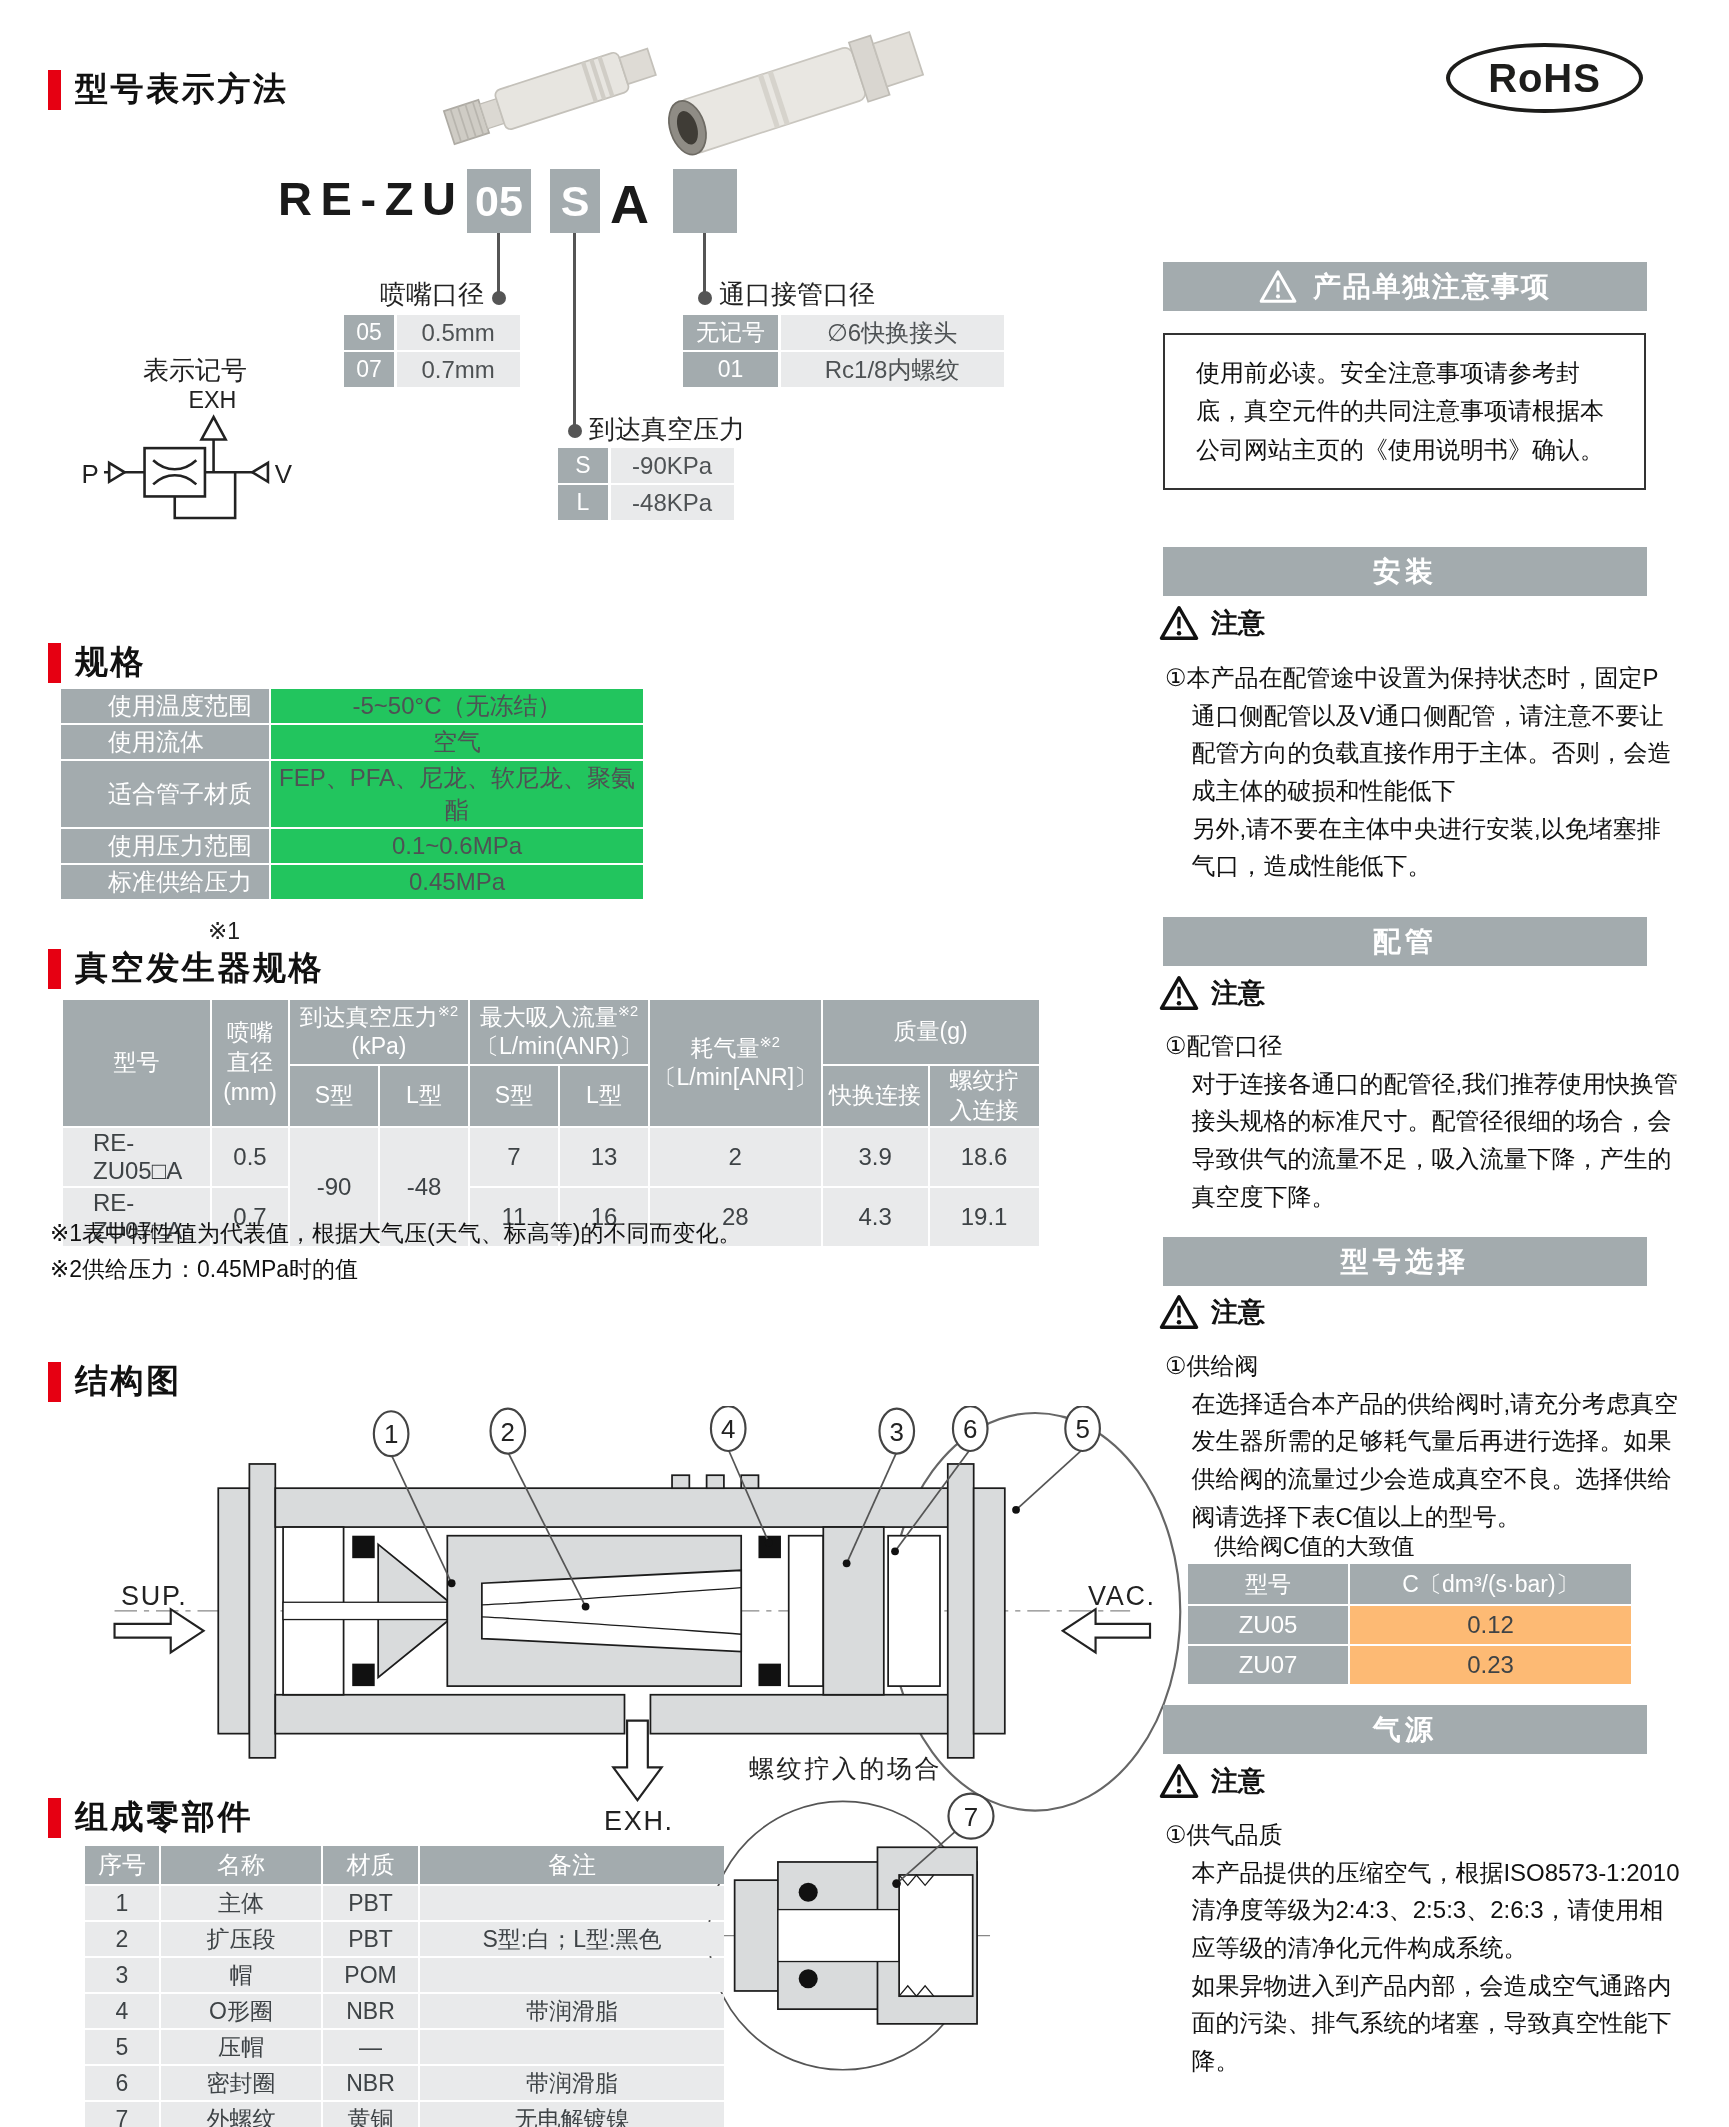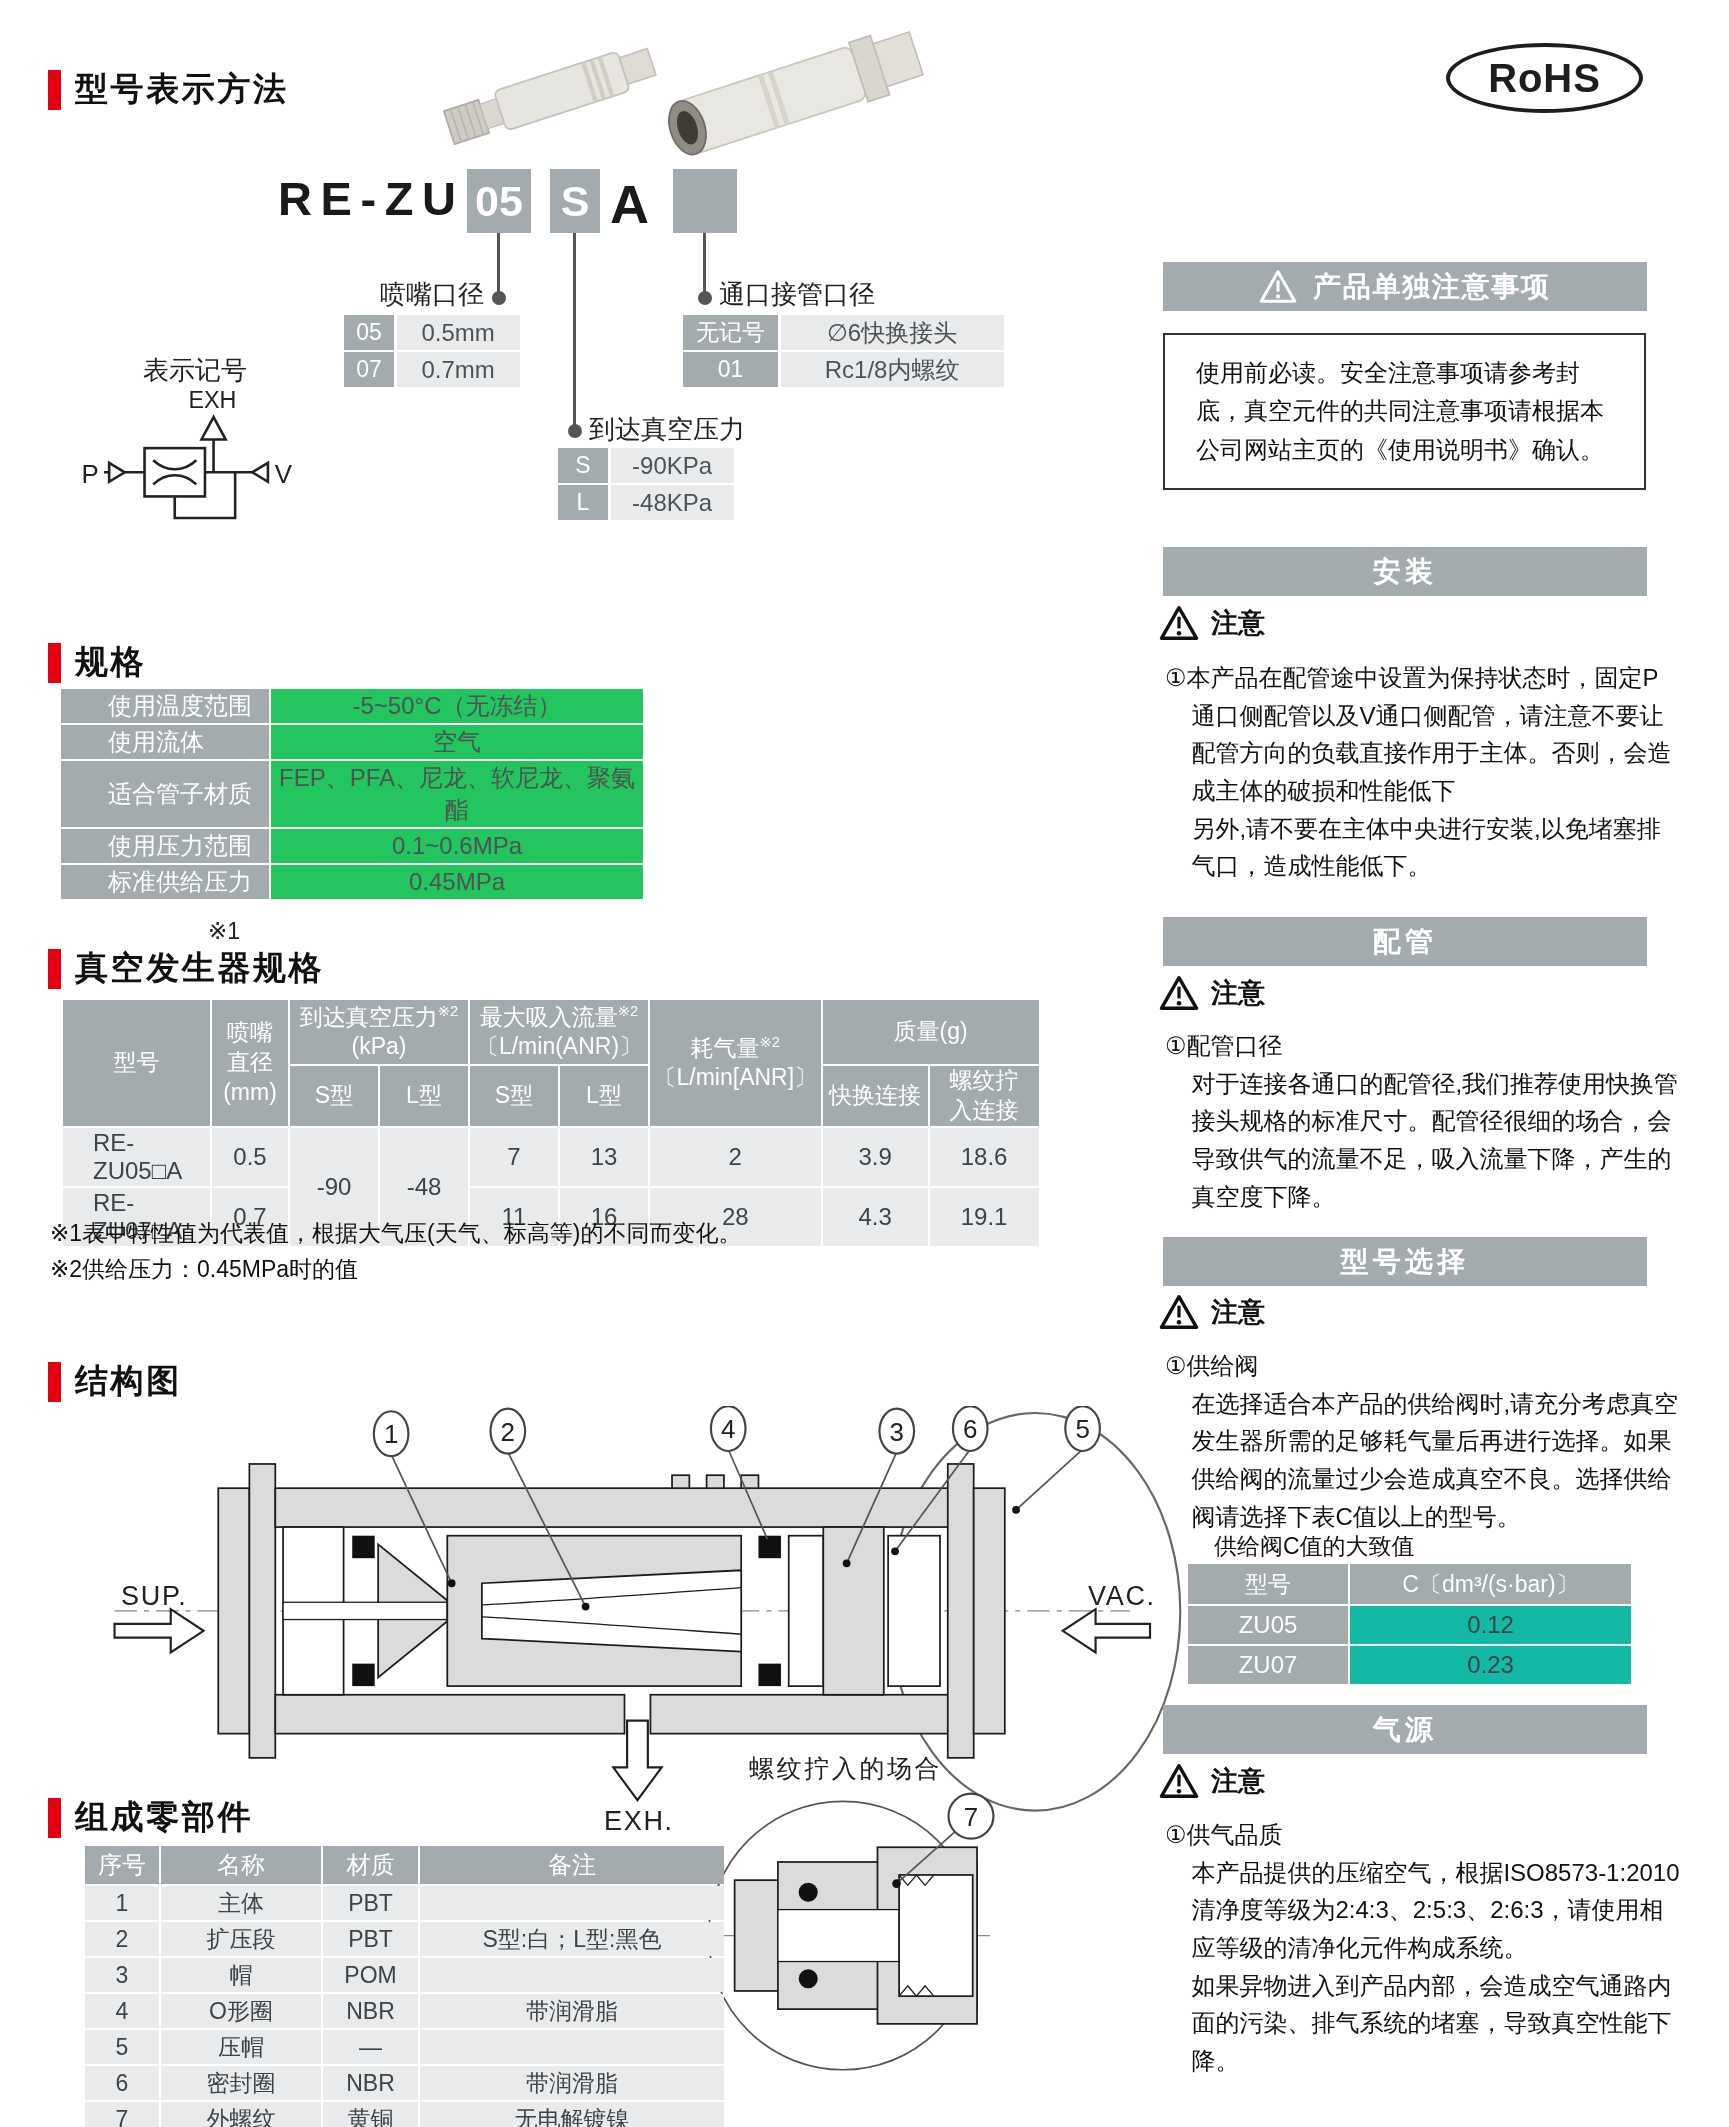--- a/index.html
+++ b/index.html
@@ -48,21 +48,21 @@
         font-size:28px;font-weight:700;letter-spacing:4.3px;}
   .notice-box{position:absolute;left:1163px;top:333px;width:483px;box-sizing:border-box;
               border:2.6px solid #333;padding:19px 31px;font-size:24px;line-height:1.6;color:#111;}
   .caution{position:absolute;display:flex;align-items:center;gap:12px;
            font-size:27px;font-weight:700;color:#111;}
   .note-body{position:absolute;left:1165px;width:489px;font-size:24px;line-height:1.57;color:#111;
              white-space:pre-line;padding-left:1.1em;text-indent:-1.1em;}
   .c-caption{position:absolute;left:1214px;font-size:23px;color:#111;}
   .c-table{position:absolute;left:1186px;}
   .c-table th{background:#a3abae;color:#fff;font-weight:400;font-size:23px;height:38px;}
-  .c-table td{background:#14b8a6;color:#3e4346;text-align:center;font-size:24px;height:36px;}
+  .c-table td{background:#fdba74;color:#3e4346;text-align:center;font-size:24px;height:36px;}
   .c-table td.gray{background:#a3abae;color:#fff;}
   .ref-mark{position:absolute;font-size:23px;color:#222;}
   .diagram-label{position:absolute;font-size:27px;color:#222;letter-spacing:1.7px;font-weight:500;}
 </style>
 </head>
 <body>
 
 <div class="page">
 
   <div class="sec-head" style="left:48px;top:67px;">

